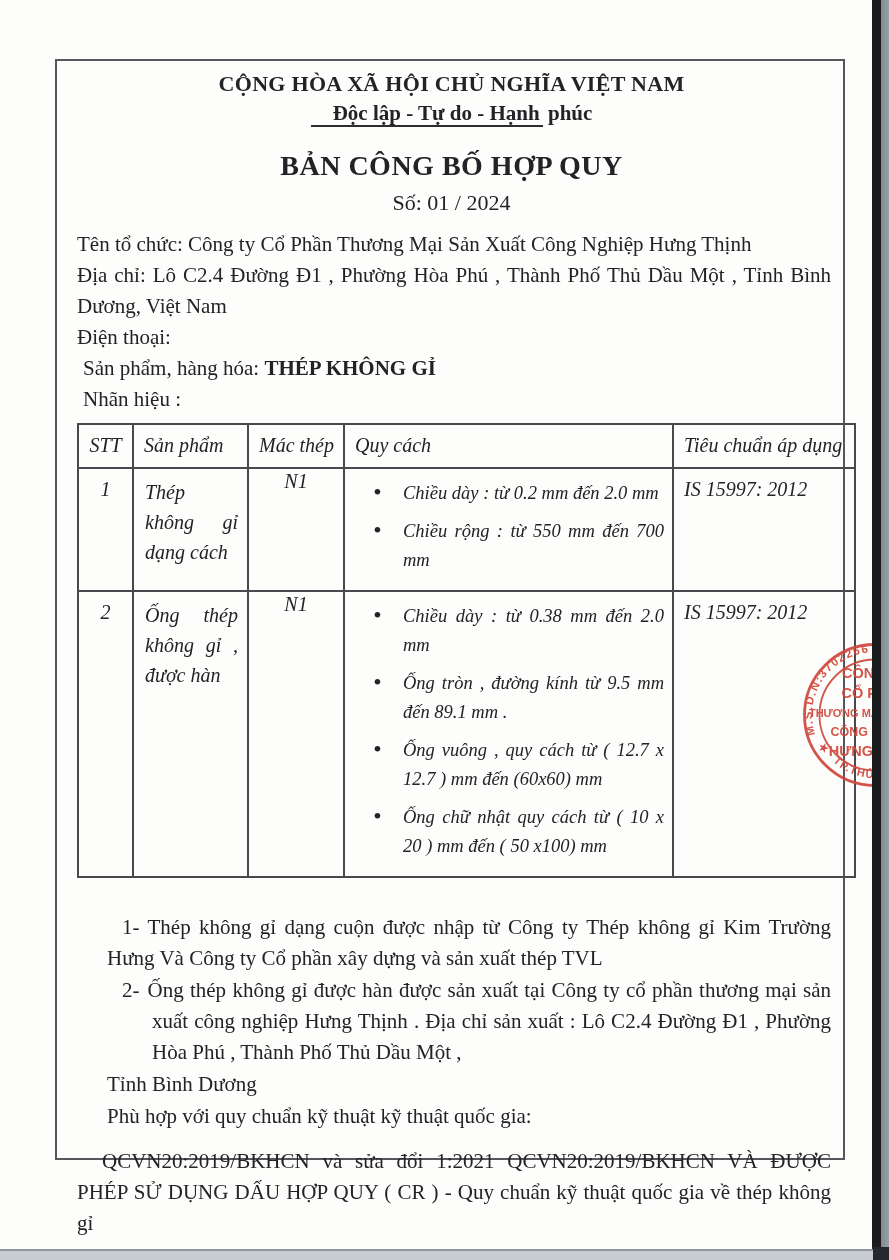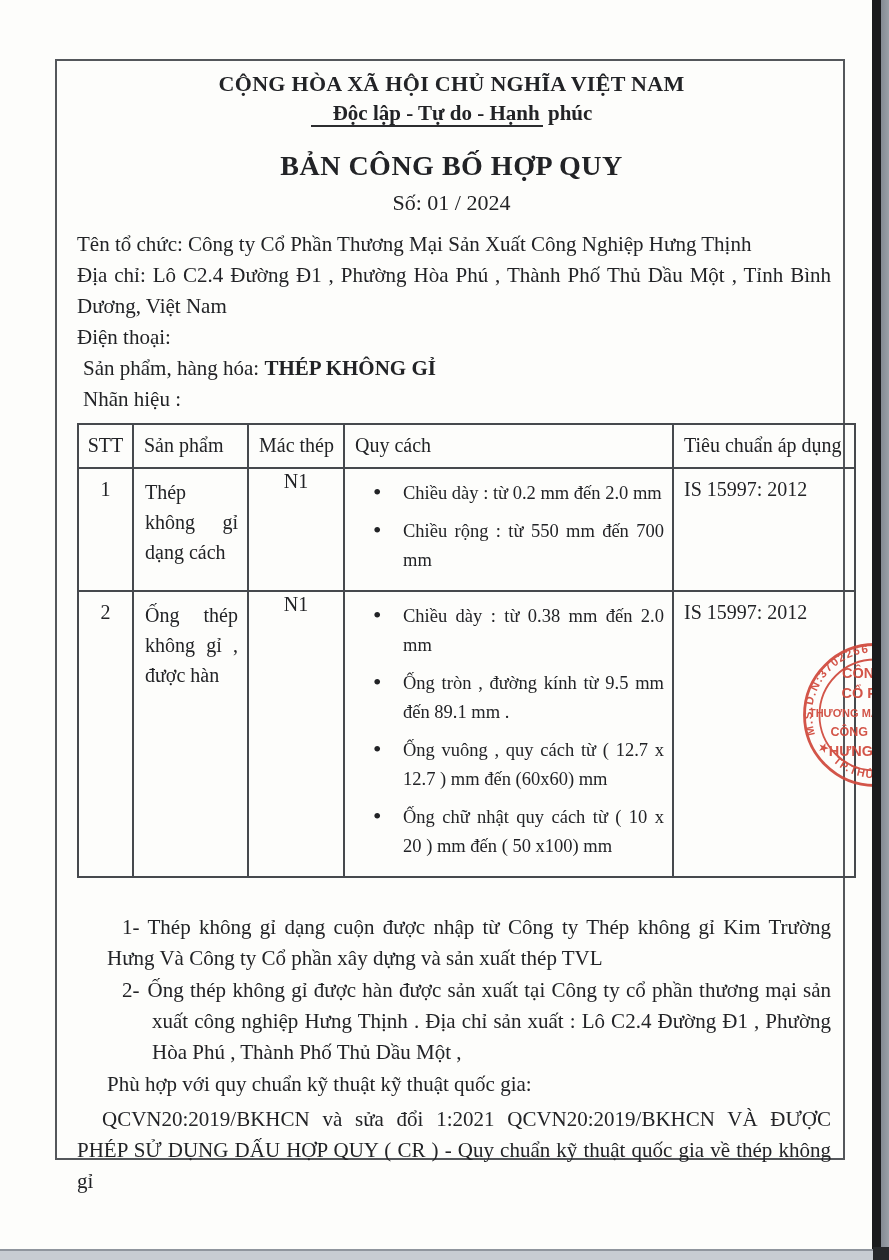--- a/index.html
+++ b/index.html
@@ -31,38 +31,38 @@
   .info{margin-top:12px;font-size:21px;line-height:31px;}
   .info p{margin:0;padding-left:5px;}
   .info p.just{text-align:justify;padding-right:0;}
   .info p.g2{padding-left:11px;}
   .bold{font-weight:bold;}
 
   table.spec{border-collapse:collapse;margin:8px 0 0 5px;width:777px;table-layout:fixed;}
   table.spec col.c1{width:55px;} table.spec col.c2{width:115px;}
   table.spec col.c3{width:96px;} table.spec col.c4{width:329px;}
   table.spec col.c5{width:182px;}
-  table.spec th,table.spec td{border:2px solid #46494d;vertical-align:top;}
+  table.spec th,table.spec td{border:2px solid #46494d;vertical-align:top;font-style:italic;}
   table.spec th{font-weight:normal;font-size:20px;text-align:left;padding:9px 6px 9px 10px;height:24px;}
   table.spec th.ctr{text-align:center;padding-left:0;padding-right:0;}
   td.stt{text-align:center;font-size:20px;padding-top:9px;}
   td.prod{font-size:20px;line-height:30px;padding:8px 9px 8px 11px;text-align:justify;}
   td.grade{text-align:center;font-size:20px;}
   td.specs{padding:4px 8px 6px 0;}
   td.std{font-size:20px;padding:9px 4px 4px 10px;}
   .bullet{position:relative;padding-left:58px;margin:6px 0 9px 0;text-align:justify;
     font-size:18.5px;line-height:29px;}
   .bullet::before{content:"•";position:absolute;left:28px;top:-1px;font-size:24px;line-height:29px;}
 
   .notes{margin-top:34px;font-size:21px;line-height:31px;}
   .notes p{margin:0 0 1px 0;}
   p.note1{padding-left:35px;text-indent:15px;text-align:justify;}
   p.note2{padding-left:80px;text-indent:-30px;text-align:justify;}
   p.plain{padding-left:35px;}
-  p.final{padding-left:5px;text-indent:25px;text-align:justify;margin-top:4px;}
+  p.final{padding-left:5px;text-indent:25px;text-align:justify;margin-top:14px;}
   .nmark{padding-right:8px;}
 
   
   .stamp{position:absolute;left:801px;top:641px;width:148px;height:148px;z-index:5;opacity:.93;}
   .stamp text{fill:#d0493c;font-family:"Liberation Sans","DejaVu Sans",sans-serif;font-weight:bold;}
   .arc-txt{font-size:11.5px;letter-spacing:1.4px;}
   .arc-txt-b{font-size:11px;letter-spacing:1.2px;}
   .st-l1{font-size:14.5px;} .st-l2{font-size:14.5px;}
   .st-l3{font-size:11px;} .st-l4{font-size:12.5px;} .st-l5{font-size:14.5px;}
 </style>
@@ -124,20 +124,21 @@
         <div class="bullet">Ống chữ nhật quy cách từ ( 10 x 20 ) mm đến ( 50 x100) mm</div>
       </td>
       <td class="std">IS 15997: 2012</td>
     </tr>
   </tbody>
     </table>
 
   <div class="notes">
     <p class="note1"><span class="nmark">1-</span><span>Thép không gỉ dạng cuộn được nhập từ Công ty Thép không gỉ Kim Trường Hưng Và Công ty Cổ phần xây dựng và sản xuất thép TVL</span></p>
     <p class="note2"><span class="nmark">2-</span><span>Ống thép không gỉ được hàn được sản xuất tại Công ty cổ phần thương mại sản xuất công nghiệp Hưng Thịnh . Địa chỉ sản xuất : Lô C2.4 Đường Đ1 , Phường Hòa Phú , Thành Phố Thủ Dầu Một ,</span></p>
+    <p class="plain">Tỉnh Bình Dương</p>
     <p class="plain">Phù hợp với quy chuẩn kỹ thuật kỹ thuật quốc gia:</p>
     <p class="final">QCVN20:2019/BKHCN và sửa đổi 1:2021 QCVN20:2019/BKHCN VÀ ĐƯỢC PHÉP SỬ DỤNG DẤU HỢP QUY ( CR ) -  Quy chuẩn kỹ thuật quốc gia về thép không gỉ</p>
   </div>
 
 </div>
 
 <svg class="stamp" viewBox="0 0 148 148" xmlns="http://www.w3.org/2000/svg">
   <defs>
     <path id="arcTop" d="M 14.8 95.5 A 63 63 0 0 1 118.5 29.5" fill="none"></path>
     <path id="arcBottom" d="M 31.8 120.8 A 63 63 0 0 0 116.2 120.8" fill="none"></path>

